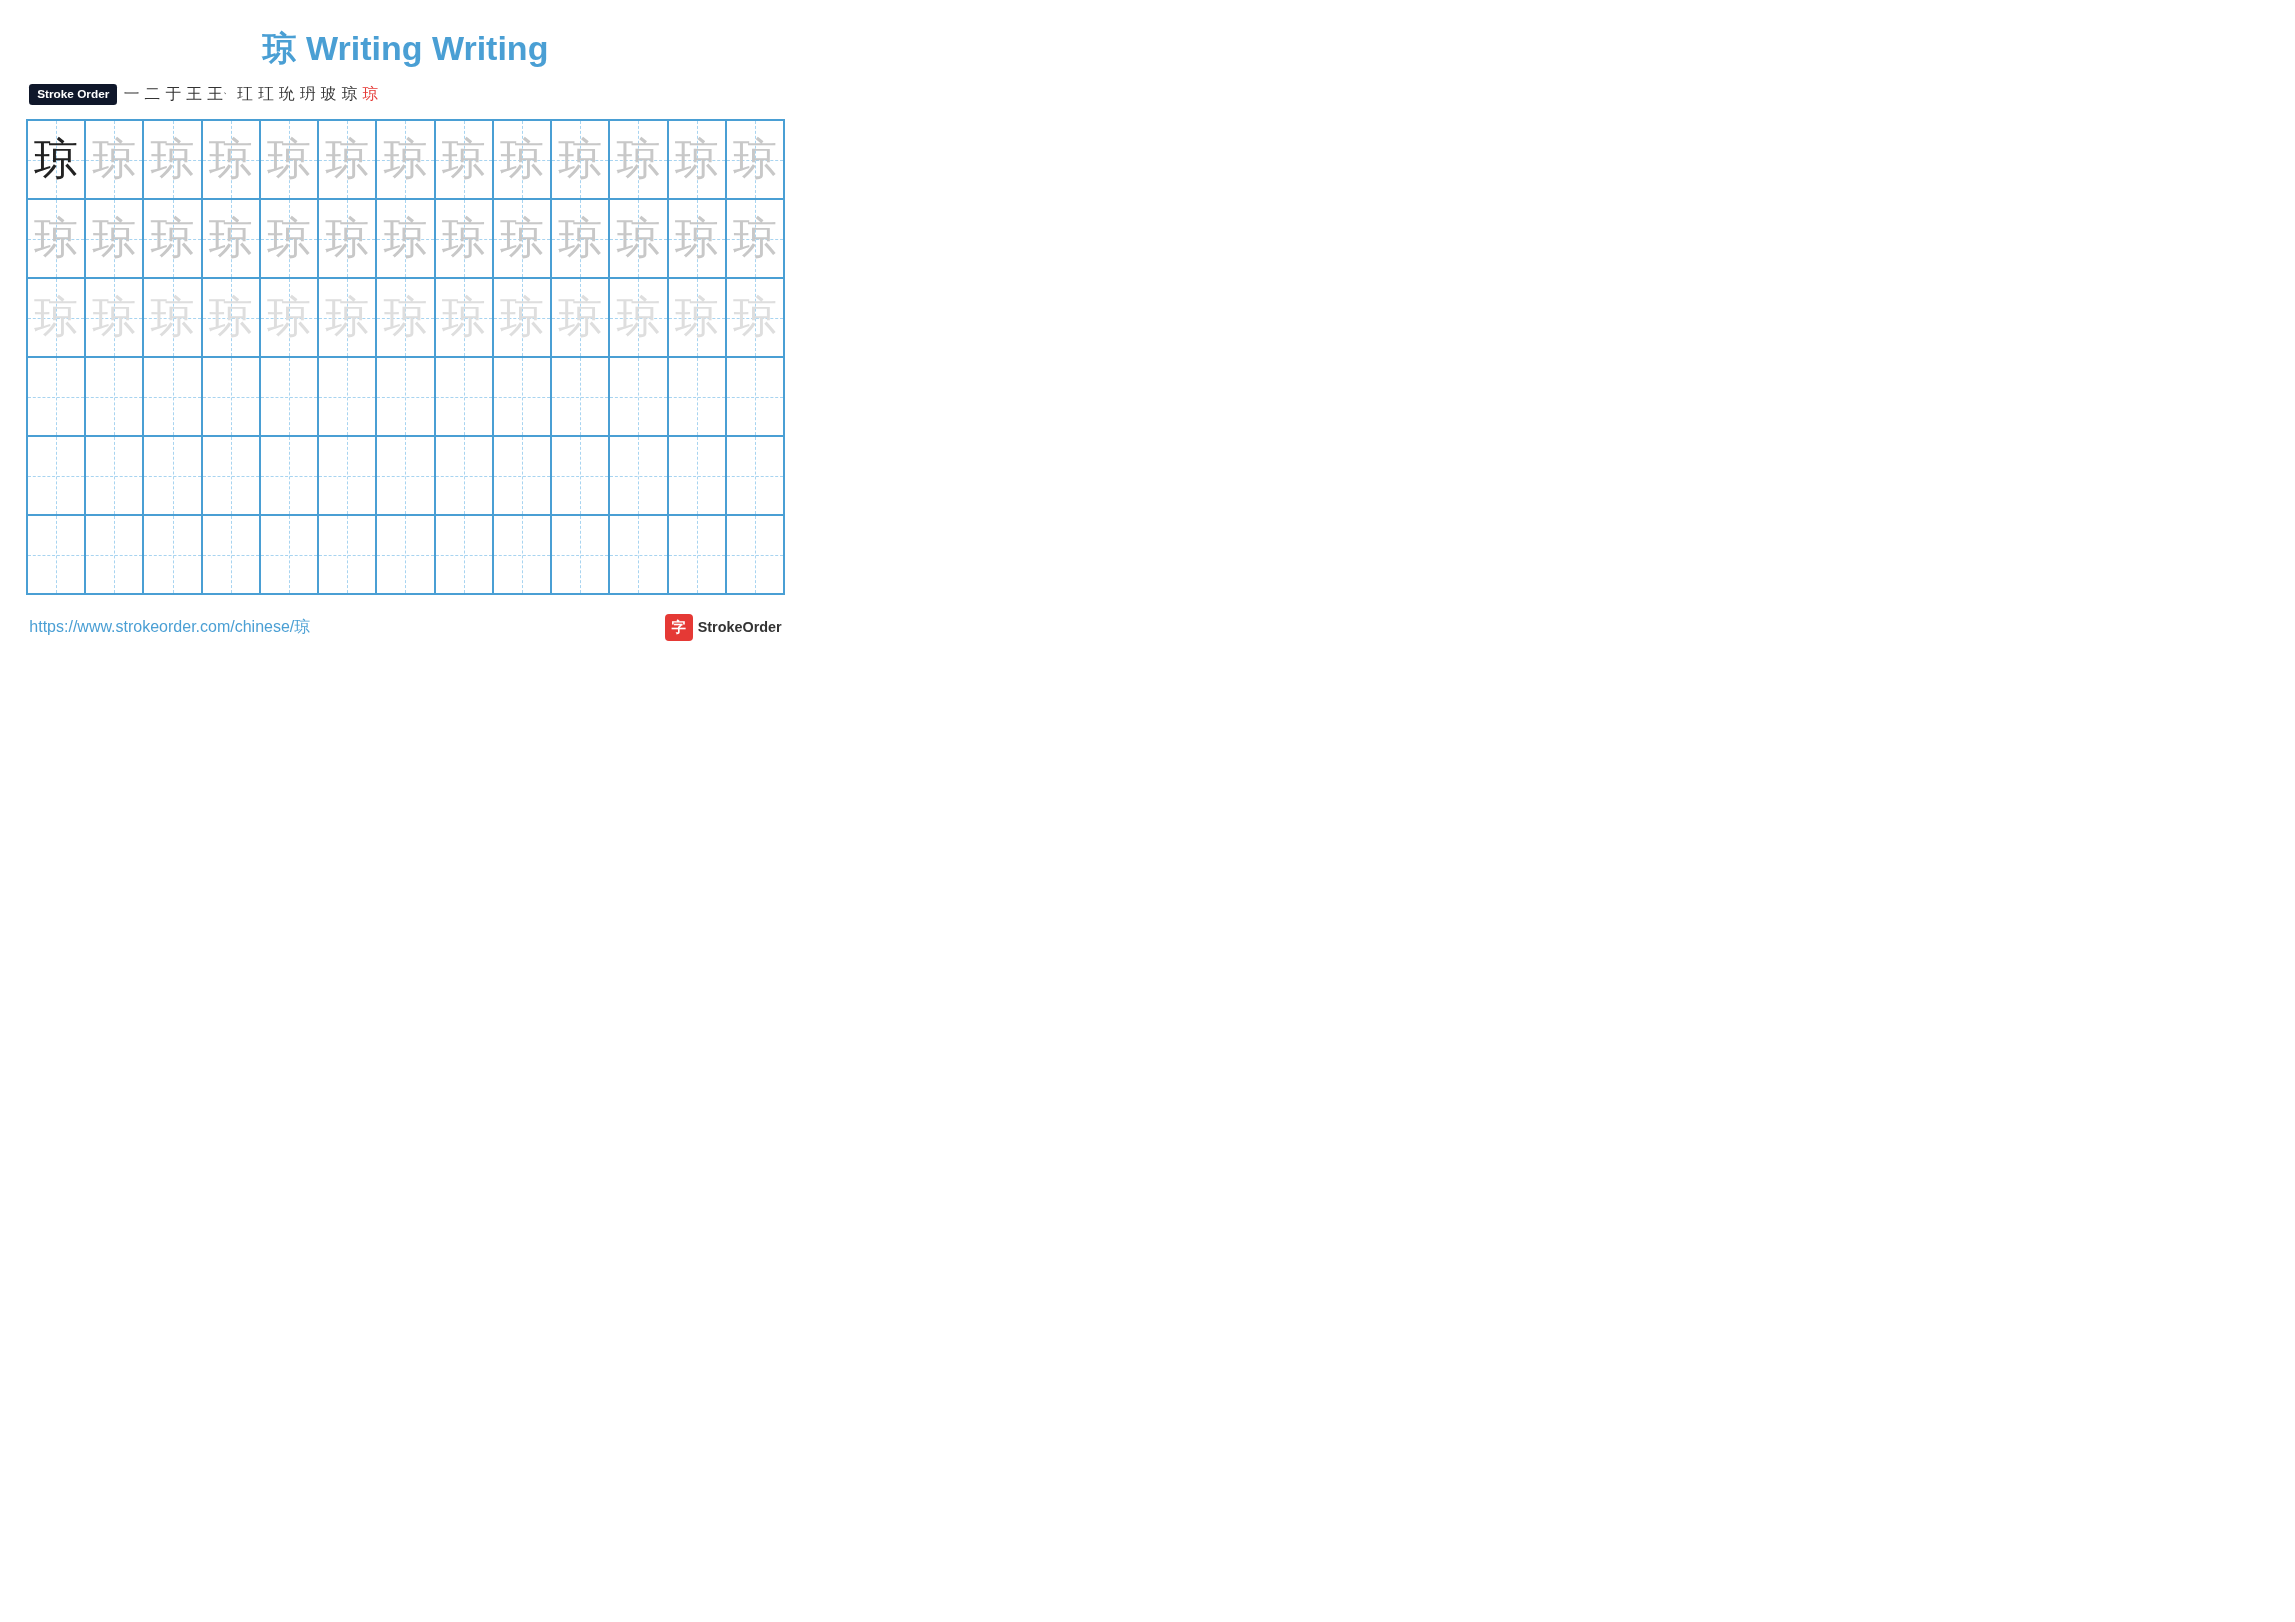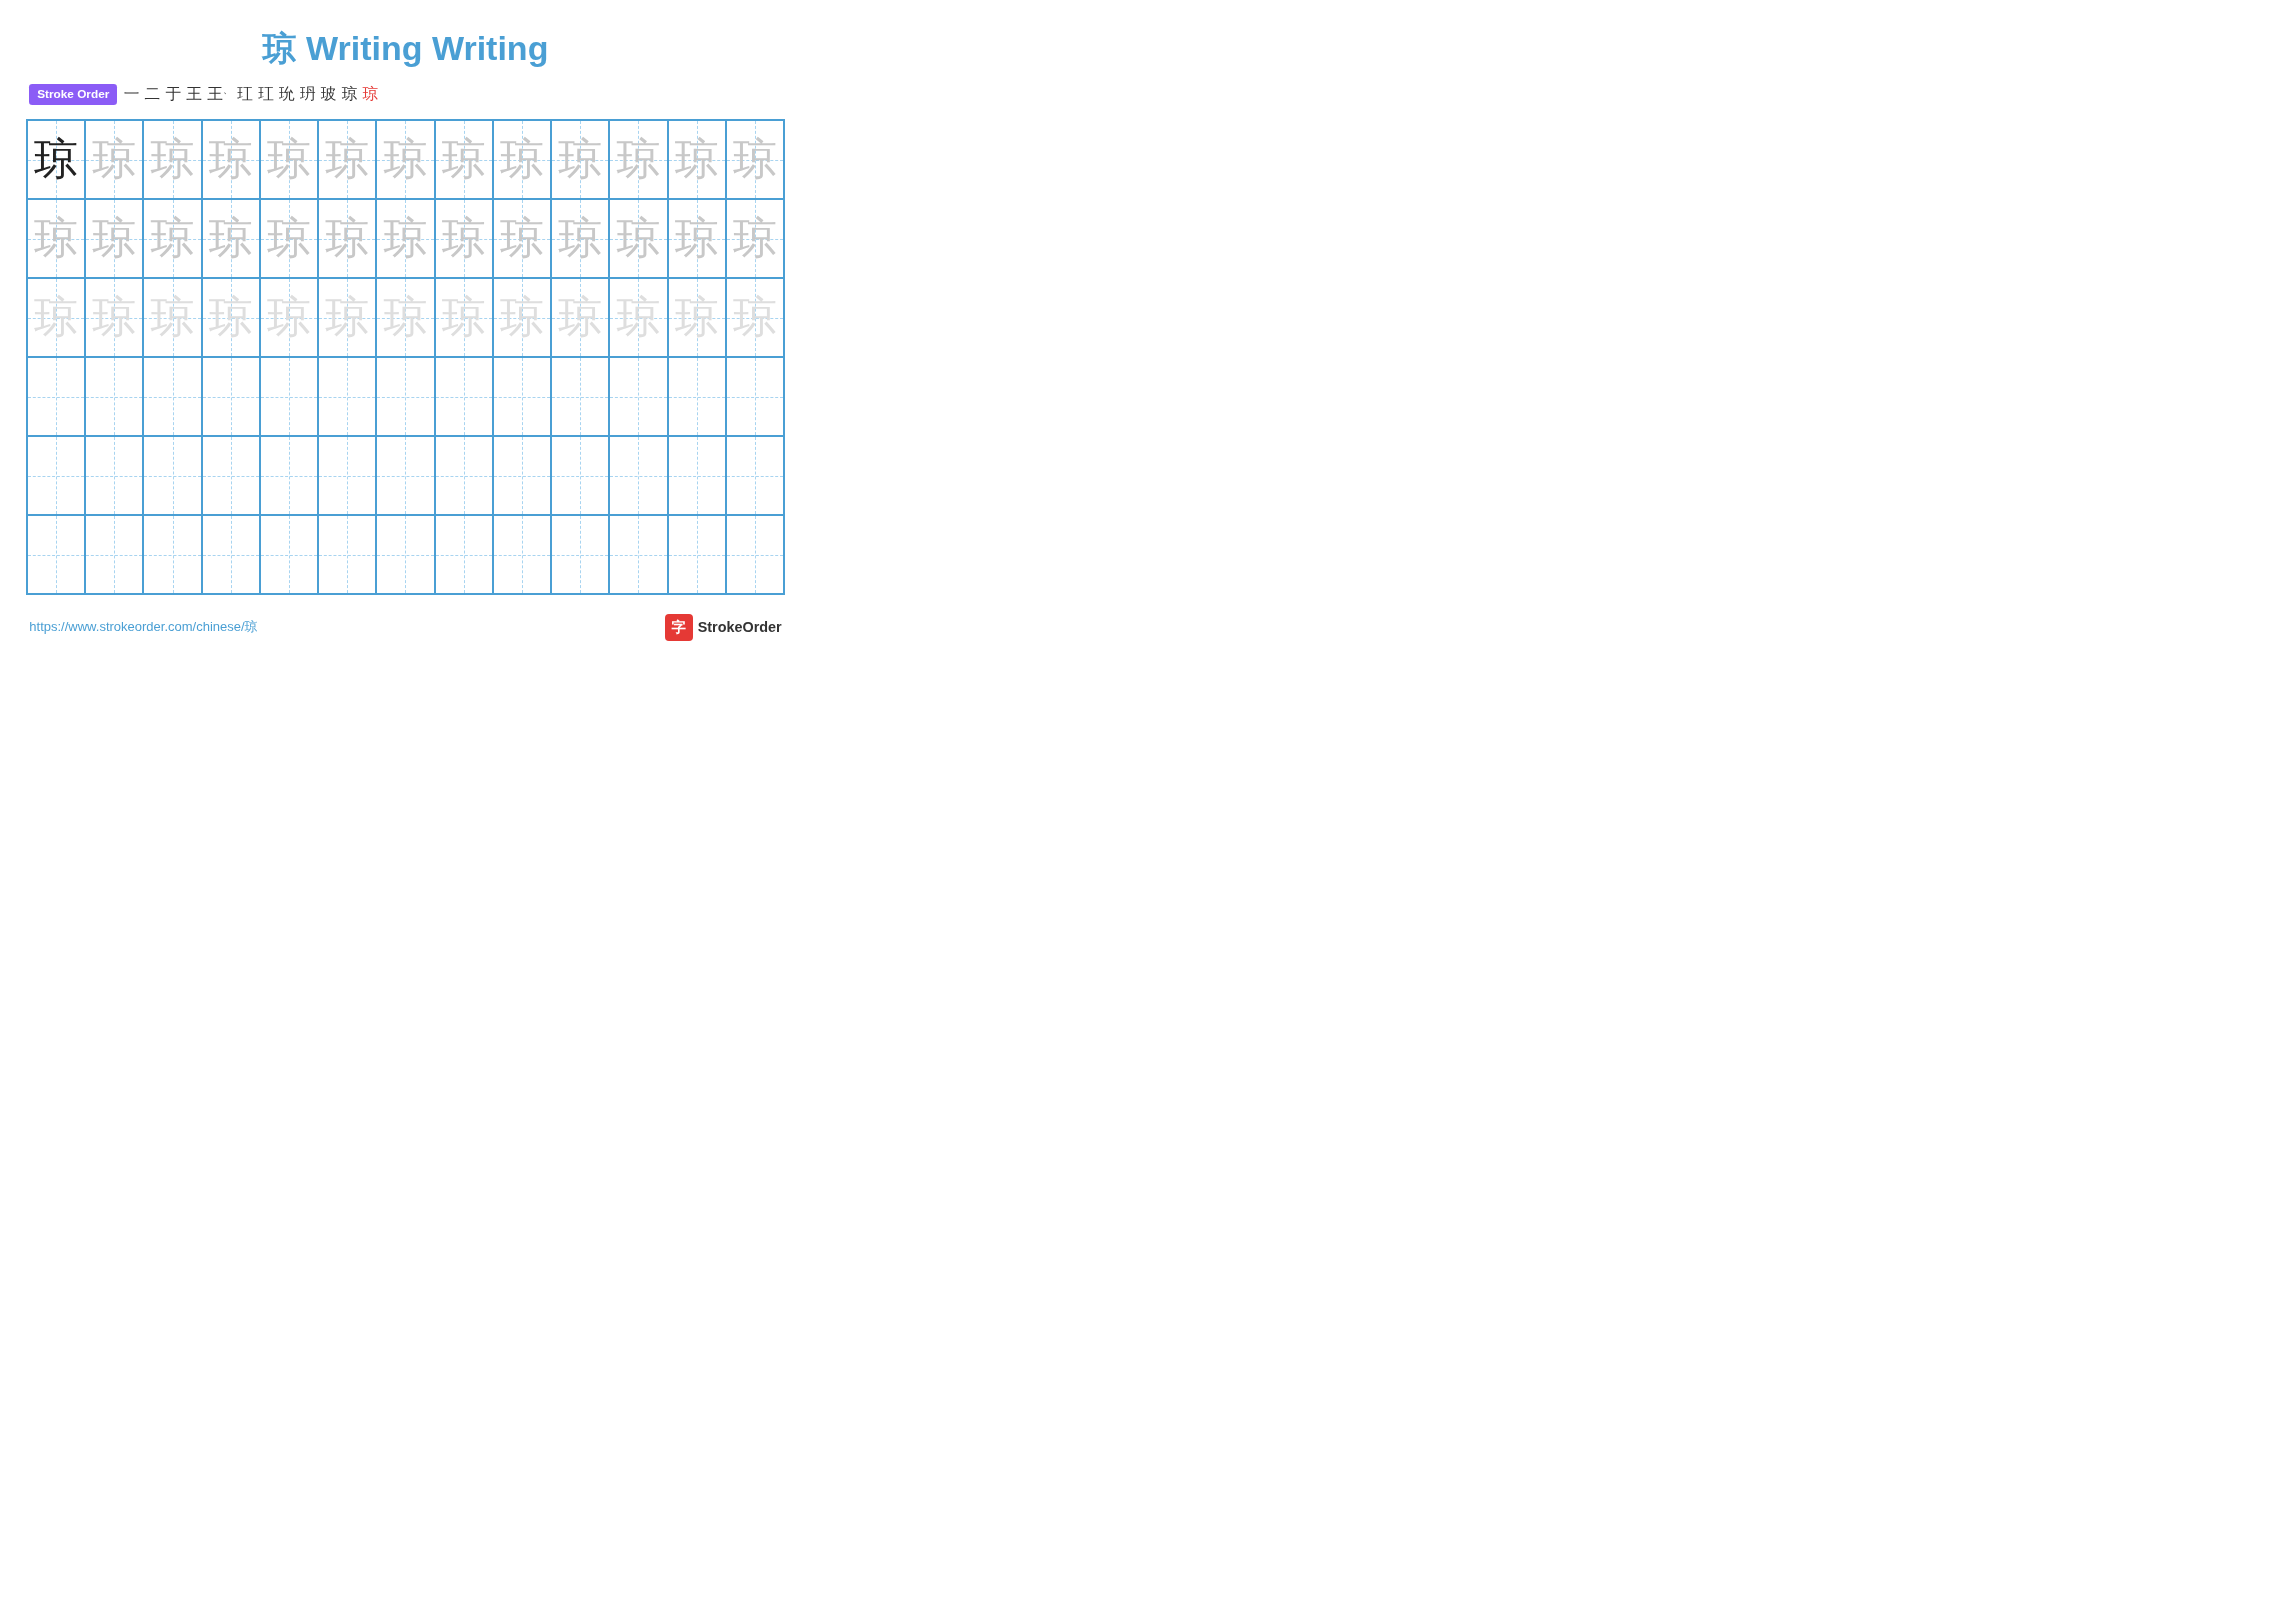--- a/index.html
+++ b/index.html
@@ -23,21 +23,21 @@
 
     .stroke-order-row {
       display: flex;
       align-items: center;
       gap: 6.5px;
       margin-bottom: 14.4px;
       padding-left: 3.3px;
     }
 
     .stroke-order-badge {
-      background: #8b5cf6;
+      background: #0f172a;
       color: white;
       font-size: 11.8px;
       font-weight: bold;
       padding: 3.3px 7.9px;
       border-radius: 3.3px;
       white-space: nowrap;
     }
 
     .stroke-steps {
       display: flex;
@@ -117,21 +117,21 @@
     .footer {
       display: flex;
       justify-content: space-between;
       align-items: center;
       margin-top: 18.3px;
       padding: 0 3.3px;
     }
 
     .footer-url {
       color: #4a9fd4;
-      font-size: 13px;
+      font-size: 16px;
       text-decoration: none;
     }
 
     .footer-logo {
       display: flex;
       align-items: center;
       gap: 5.2px;
       font-size: 14.4px;
       font-weight: bold;
       color: #333;

